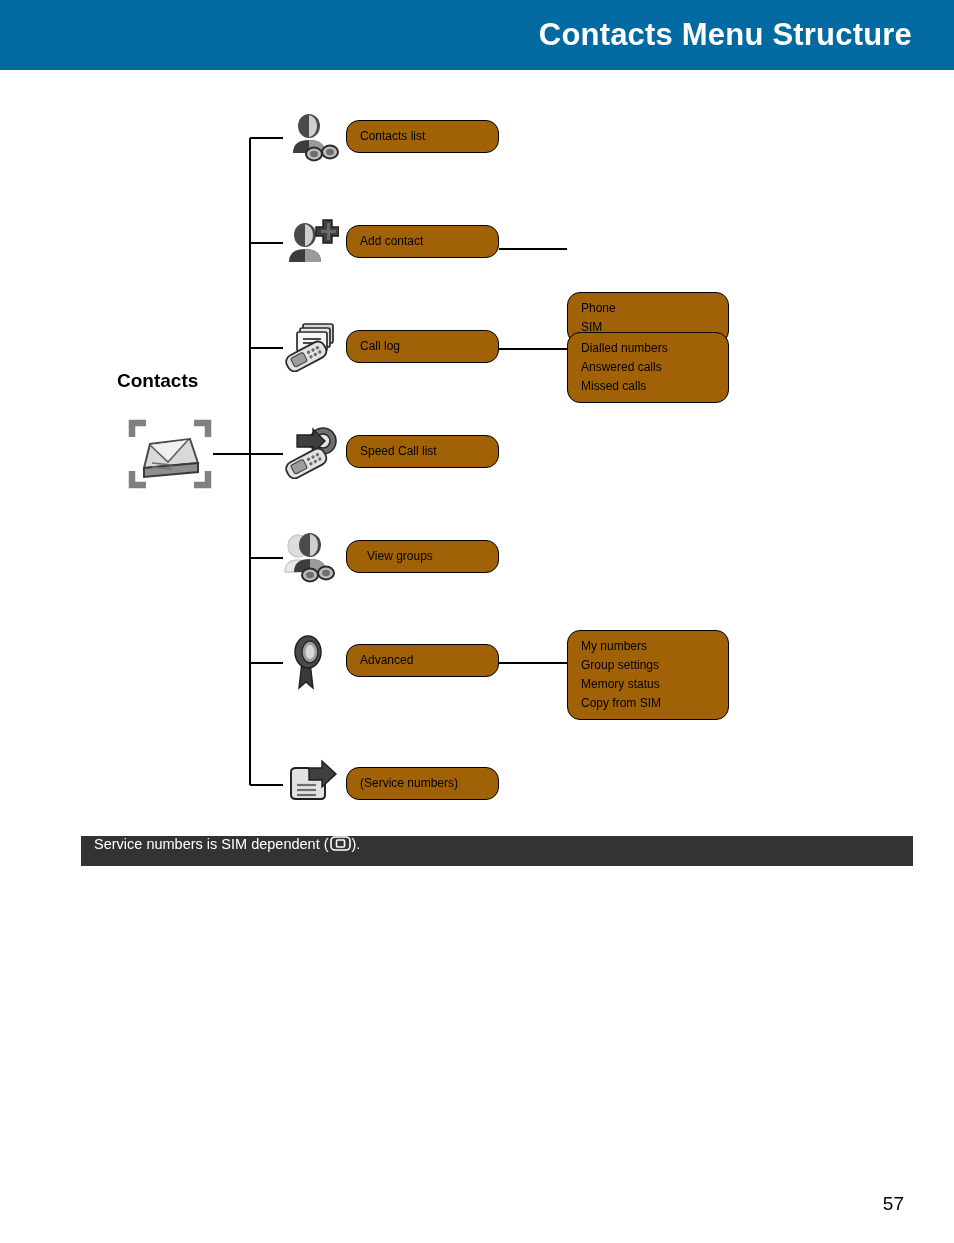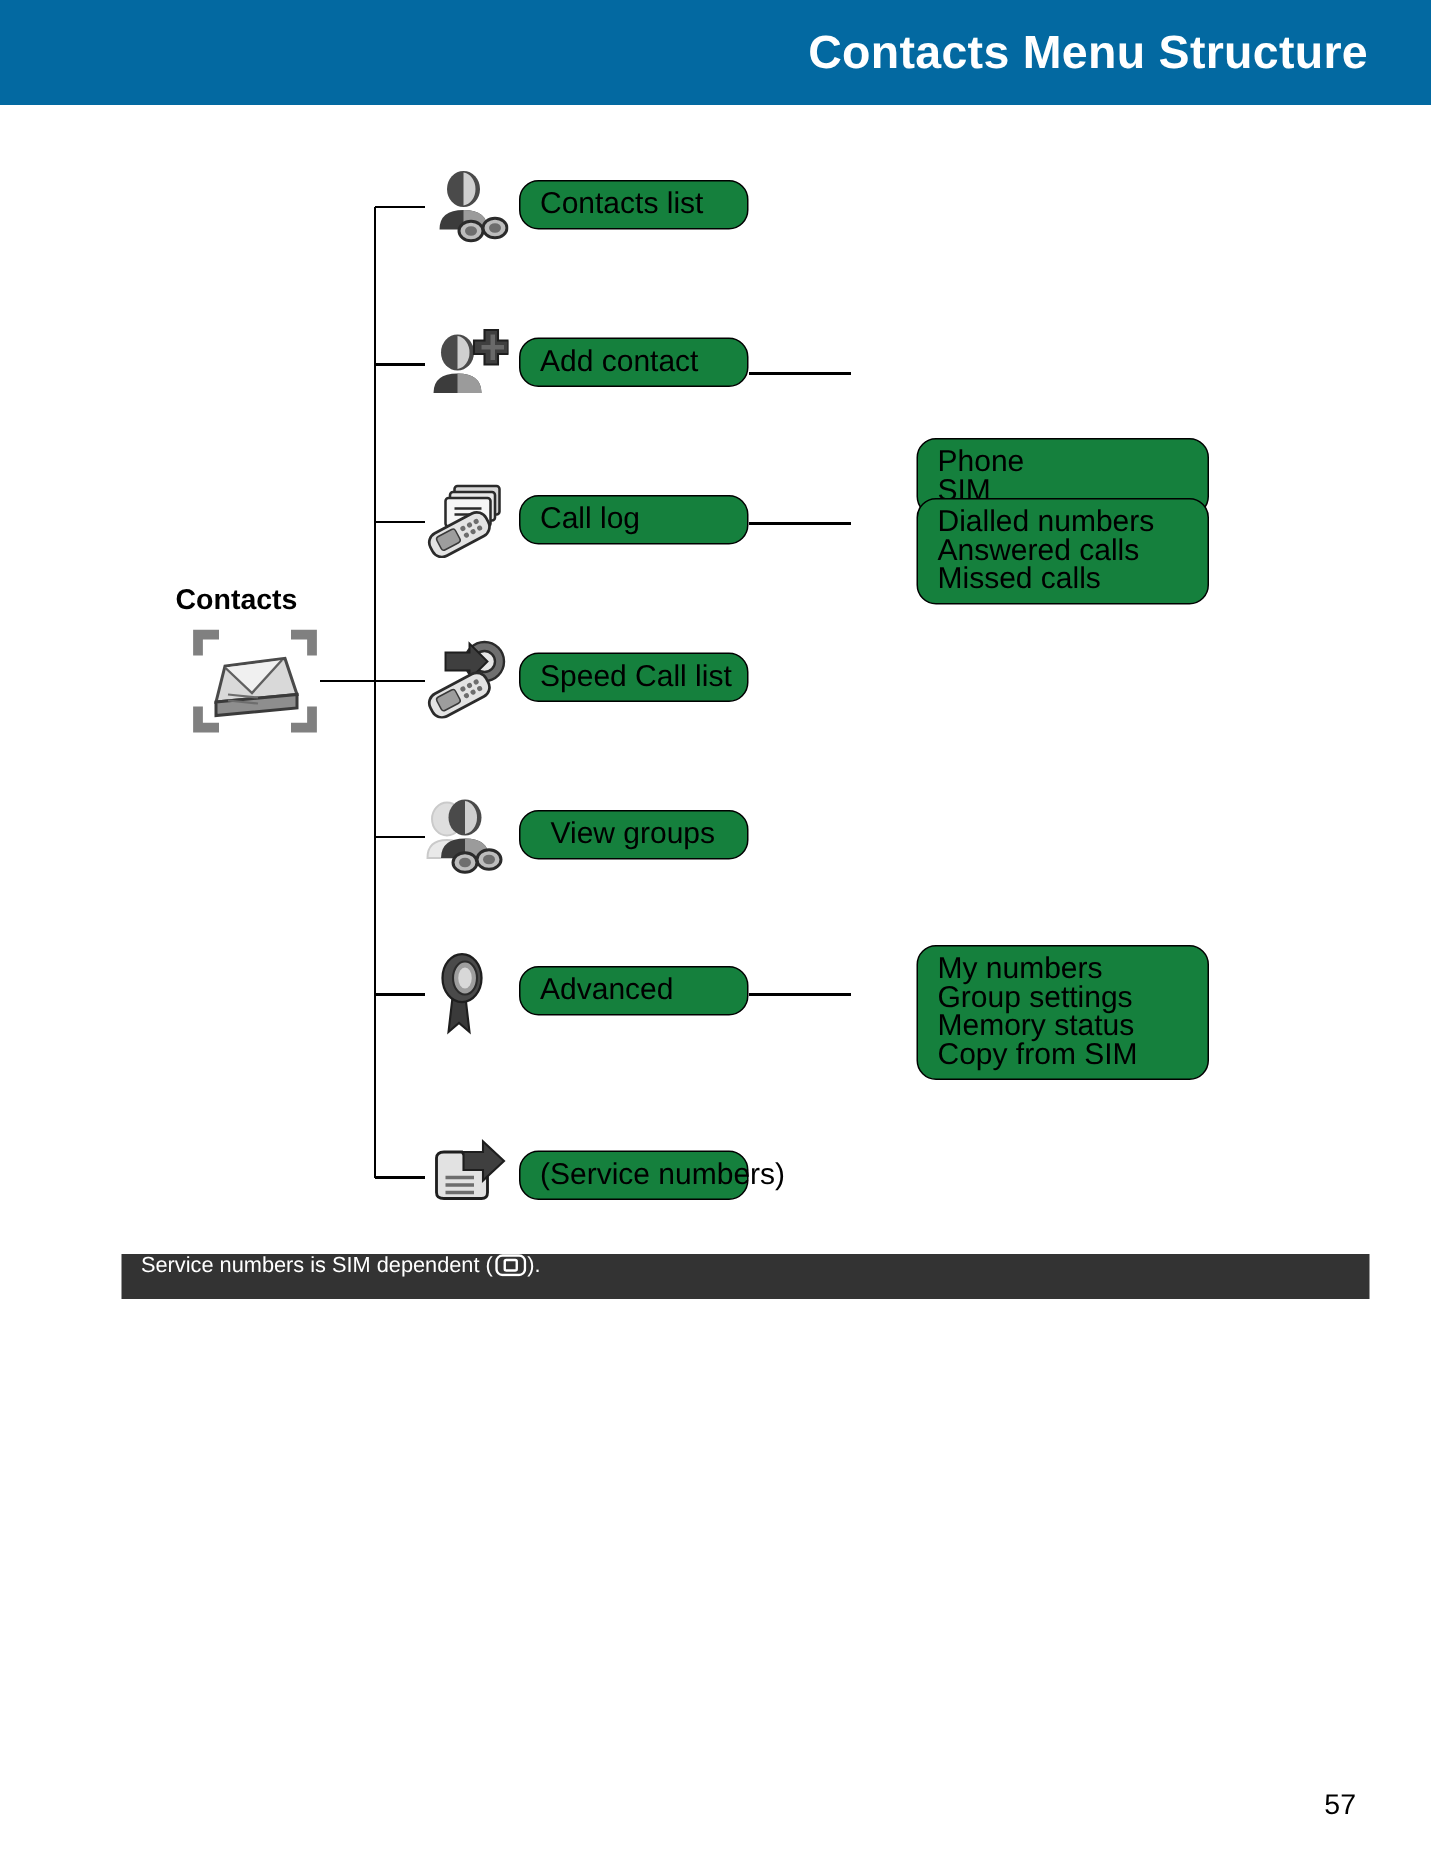--- a/index.html
+++ b/index.html
@@ -36,45 +36,45 @@
   .diagram {
     position: absolute;
     left: 0; top: 70px;
     width: 954px; height: 760px;
   }
   .diagram svg { position: absolute; left: 0; top: 0; }
 
   
   .root-label {
     position: absolute;
-    left: 117px; top: 320px;
+    left: 117px; top: 300px;
     font-size: 19px;
     font-weight: bold;
     color: #000;
   }
   .root-icon {
     position: absolute;
     left: 128px; top: 348px;
     width: 84px; height: 72px;
   }
 
   
   .node {
     position: absolute;
     border: 1.6px solid #000;
     border-radius: 13px;
-    background: #15803d;
-    font-size: 20px;
+    background: #a16207;
+    font-size: 12px;
     color: #000;
     padding: 6px 0 6px 13px;
     line-height: 19px;
     white-space: pre;
   }
   .node-l { left: 346px; width: 153px; }
-  .node-r { left: 567px; width: 195px; margin-left: 44px; }
+  .node-r { left: 567px; width: 162px; }
 
   
   .row-icon {
     position: absolute;
     width: 56px; height: 54px;
   }
 
   
   .footnote {
     position: absolute;

